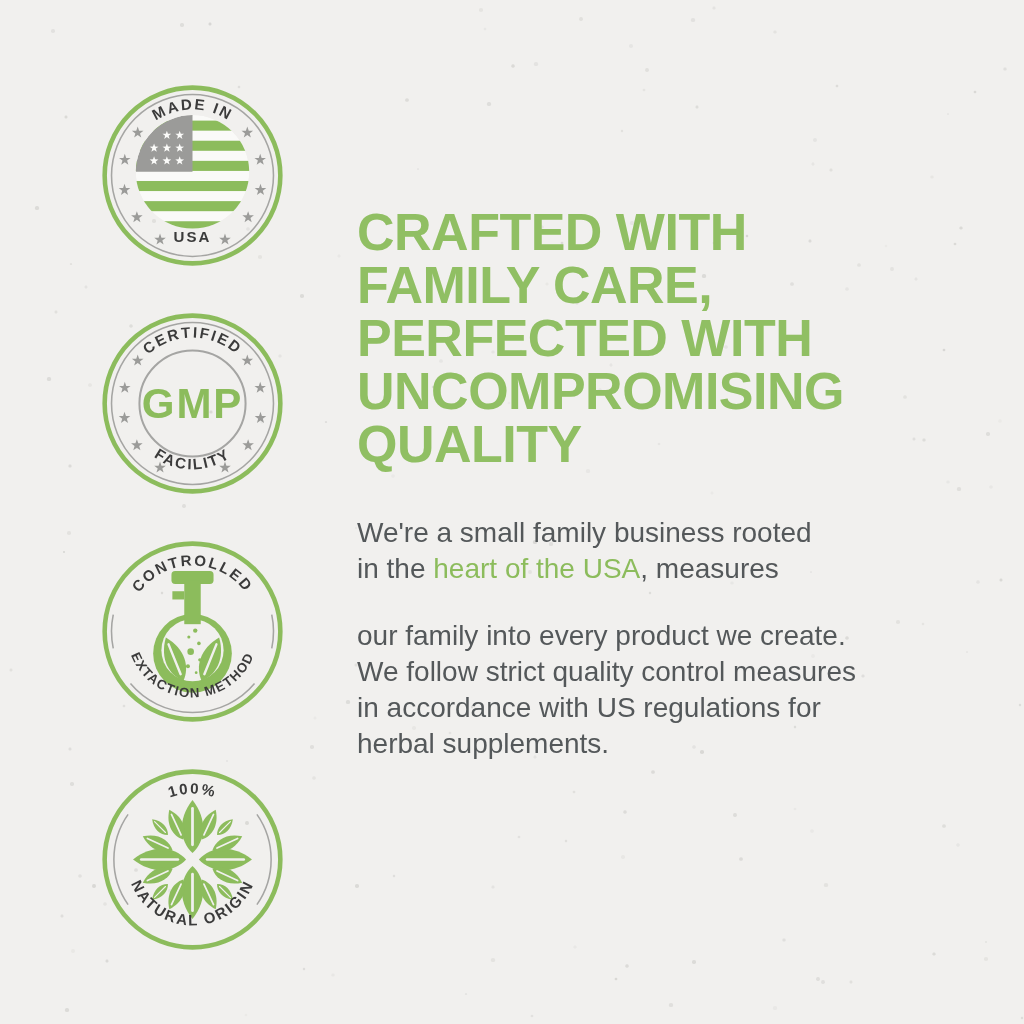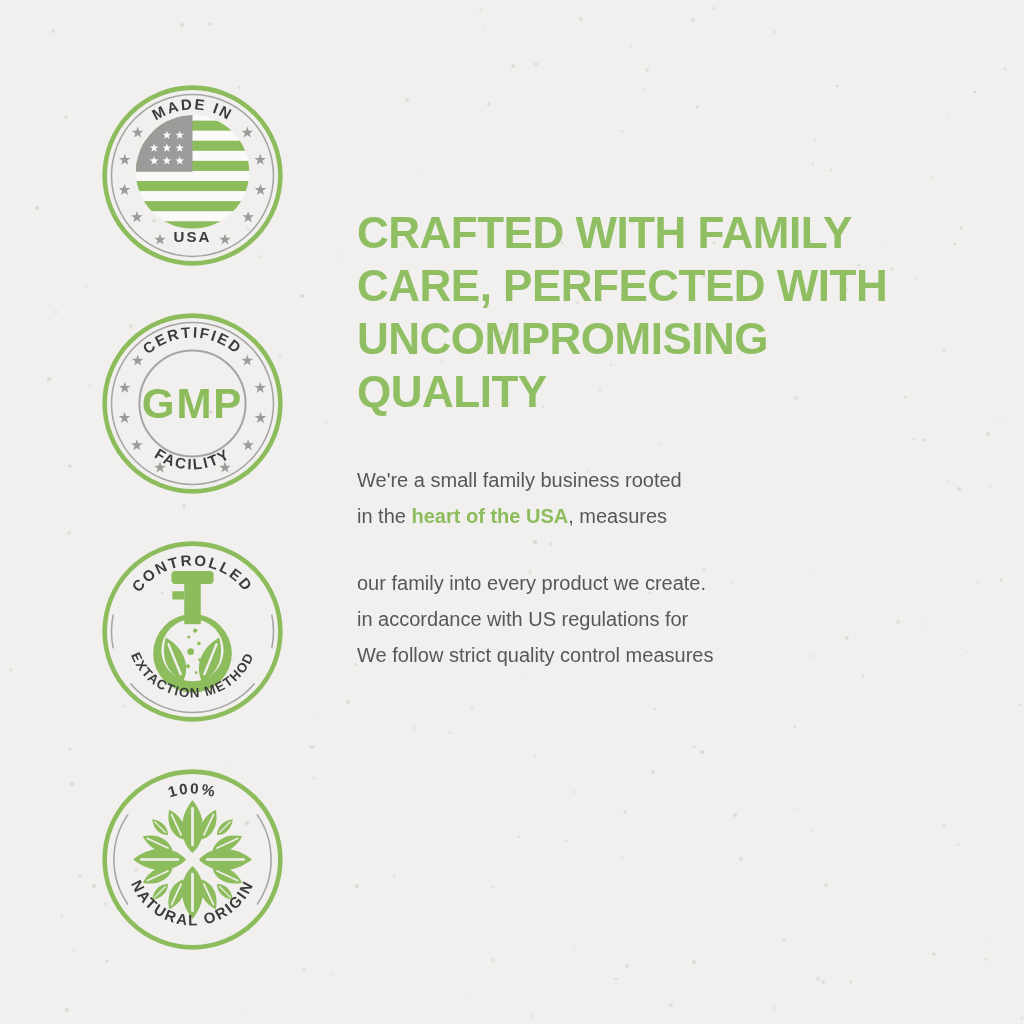--- a/index.html
+++ b/index.html
@@ -27,28 +27,28 @@
   .vein{fill:none;stroke:var(--background,#f1f0ee);stroke-width:3;stroke-linecap:round;}
   .btxt{fill:var(--badge-text,#3b3b3b);font-family:"Liberation Sans",sans-serif;
         font-weight:bold;font-size:16.5px;letter-spacing:2.2px;}
   .btxt-sm{font-size:14.5px;letter-spacing:1.5px;}
   .gmp{fill:var(--accent,#8cbc5c);font-family:"Liberation Sans",sans-serif;
        font-weight:bold;font-size:46px;letter-spacing:2px;}
 
   
   .content{position:absolute;left:357px;top:206px;width:575px;}
   .headline{
-    margin:0;font-size:44px;line-height:53px;font-weight:bold;
+    margin:0;font-size:52px;line-height:53px;font-weight:bold;
     letter-spacing:-0.5px;color:var(--accent-heading,#90bf63);
   }
-  .para{margin:0;font-size:20px;line-height:36px;color:var(--body-text,#54585a);}
+  .para{margin:0;font-size:28px;line-height:36px;color:var(--body-text,#54585a);}
   .para-1{margin-top:44px;}
   .para-2{margin-top:31px;}
   .line{display:block;}
-  .hl{font-weight:bold;color:var(--accent,#8cbc5c);}
+  .hl{font-weight:normal;color:var(--accent,#8cbc5c);}
 </style>
 </head>
 <body>
 
 <div class="page">
   <div class="speck" id="speckles" style="box-shadow: rgba(95, 95, 88, 0.106) 55px 311px 0px 0.4px, rgba(95, 95, 88, 0.133) 696px 106px 0px 0.4px, rgba(95, 95, 88, 0.063) 731px 582px 0px 0.6px, rgba(95, 95, 88, 0.16) 93px 885px 0px 0.9px, rgba(95, 95, 88, 0.11) 550px 543px 0px 1.1px, rgba(95, 95, 88, 0.11) 913px 438px 0px 0.4px, rgba(95, 95, 88, 0.07) 931px 176px 0px 0.6px, rgba(95, 95, 88, 0.12) 654px 708px 0px 0.2px, rgba(95, 95, 88, 0.125) 181px 24px 0px 1px, rgba(95, 95, 88, 0.063) 417px 168px 0px 0.1px, rgba(95, 95, 88, 0.15) 954px 243px 0px 0.3px, rgba(95, 95, 88, 0.133) 734px 814px 0px 0.9px, rgba(95, 95, 88, 0.1) 520px 350px 0px 0.2px, rgba(95, 95, 88, 0.137) 48px 378px 0px 1.1px, rgba(95, 95, 88, 0.114) 311px 746px 0px 1px, rgba(95, 95, 88, 0.114) 1004px 68px 0px 0.6px, rgba(95, 95, 88, 0.082) 985px 958px 0px 1px, rgba(95, 95, 88, 0.145) 301px 295px 0px 1px, rgba(95, 95, 88, 0.14) 703px 275px 0px 1.1px, rgba(95, 95, 88, 0.125) 488px 103px 0px 1.1px, rgba(95, 95, 88, 0.17) 136px 446px 0px 0.5px, rgba(95, 95, 88, 0.153) 246px 822px 0px 0.9px, rgba(95, 95, 88, 0.04) 999px 420px 0px 0.8px, rgba(95, 95, 88, 0.106) 830px 169px 0px 0.5px, rgba(95, 95, 88, 0.063) 947px 481px 0px 0.6px, rgba(95, 95, 88, 0.153) 210px 411px 0px 0.5px, rgba(95, 95, 88, 0.094) 68px 532px 0px 1px, rgba(95, 95, 88, 0.118) 69px 748px 0px 0.4px, rgba(95, 95, 88, 0.1) 10px 669px 0px 0.4px, rgba(95, 95, 88, 0.082) 725px 346px 0px 0.7px, rgba(95, 95, 88, 0.094) 904px 396px 0px 0.8px, rgba(95, 95, 88, 0.055) 966px 651px 0px 0.1px, rgba(95, 95, 88, 0.114) 565px 840px 0px 0.2px, rgba(95, 95, 88, 0.075) 226px 760px 0px 0px, rgba(95, 95, 88, 0.145) 933px 953px 0px 0.6px, rgba(95, 95, 88, 0.063) 484px 28px 0px 0.3px, rgba(95, 95, 88, 0.086) 247px 228px 0px 0.7px, rgba(95, 95, 88, 0.08) 814px 139px 0px 0.9px, rgba(95, 95, 88, 0.17) 209px 23px 0px 0.4px, rgba(95, 95, 88, 0.082) 985px 941px 0px 0px, rgba(95, 95, 88, 0.145) 197px 221px 0px 0.8px, rgba(95, 95, 88, 0.082) 643px 89px 0px 0.3px, rgba(95, 95, 88, 0.082) 541px 226px 0px 0.6px, rgba(95, 95, 88, 0.075) 846px 288px 0px 0.7px, rgba(95, 95, 88, 0.06) 523px 677px 0px 0px, rgba(95, 95, 88, 0.086) 713px 7px 0px 0.5px, rgba(95, 95, 88, 0.082) 104px 903px 0px 0.7px, rgba(95, 95, 88, 0.17) 746px 235px 0px 0.2px, rgba(95, 95, 88, 0.047) 811px 830px 0px 0.8px, rgba(95, 95, 88, 0.075) 658px 443px 0px 0.2px, rgba(95, 95, 88, 0.145) 136px 654px 0px 1px, rgba(95, 95, 88, 0.14) 626px 965px 0px 0.7px, rgba(95, 95, 88, 0.13) 1019px 704px 0px 0.2px, rgba(95, 95, 88, 0.06) 332px 974px 0px 0.6px, rgba(95, 95, 88, 0.118) 576px 302px 0px 0.5px, rgba(95, 95, 88, 0.05) 355px 527px 0px 0.1px, rgba(95, 95, 88, 0.118) 183px 505px 0px 0.9px, rgba(95, 95, 88, 0.133) 703px 569px 0px 0.8px, rgba(95, 95, 88, 0.098) 52px 30px 0px 1px, rgba(95, 95, 88, 0.145) 809px 240px 0px 0.4px, rgba(95, 95, 88, 0.05) 72px 950px 0px 0.9px, rgba(95, 95, 88, 0.16) 534px 541px 0px 1.1px, rgba(95, 95, 88, 0.098) 692px 19px 0px 1.1px, rgba(95, 95, 88, 0.145) 36px 207px 0px 1.1px, rgba(95, 95, 88, 0.114) 791px 283px 0px 0.8px, rgba(95, 95, 88, 0.09) 774px 31px 0px 0.6px, rgba(95, 95, 88, 0.14) 693px 961px 0px 1px, rgba(95, 95, 88, 0.075) 812px 163px 0px 0.4px, rgba(95, 95, 88, 0.067) 957px 844px 0px 0.7px, rgba(95, 95, 88, 0.125) 987px 433px 0px 1px, rgba(95, 95, 88, 0.063) 810px 571px 0px 0.1px, rgba(95, 95, 88, 0.114) 123px 705px 0px 0.3px, rgba(95, 95, 88, 0.082) 313px 777px 0px 0.7px, rgba(95, 95, 88, 0.125) 303px 968px 0px 0.2px, rgba(95, 95, 88, 0.114) 958px 488px 0px 1.1px, rgba(95, 95, 88, 0.15) 106px 960px 0px 0.4px, rgba(95, 95, 88, 0.043) 314px 717px 0px 0.4px, rgba(95, 95, 88, 0.12) 393px 875px 0px 0.2px, rgba(95, 95, 88, 0.055) 587px 470px 0px 1.1px, rgba(95, 95, 88, 0.047) 338px 255px 0px 0.5px, rgba(95, 95, 88, 0.082) 480px 9px 0px 1px, rgba(95, 95, 88, 0.043) 711px 492px 0px 0.4px, rgba(95, 95, 88, 0.07) 89px 384px 0px 0.8px, rgba(95, 95, 88, 0.075) 492px 351px 0px 0.6px, rgba(95, 95, 88, 0.145) 713px 242px 0px 0.3px, rgba(95, 95, 88, 0.086) 449px 732px 0px 0.3px, rgba(95, 95, 88, 0.067) 440px 360px 0px 0.8px, rgba(95, 95, 88, 0.094) 858px 264px 0px 0.8px, rgba(95, 95, 88, 0.06) 413px 727px 0px 1px, rgba(95, 95, 88, 0.106) 573px 791px 0px 0.3px, rgba(95, 95, 88, 0.047) 574px 946px 0px 0.6px, rgba(95, 95, 88, 0.1) 621px 130px 0px 0.2px, rgba(95, 95, 88, 0.118) 862px 675px 0px 0.5px, rgba(95, 95, 88, 0.09) 492px 959px 0px 1.1px, rgba(95, 95, 88, 0.133) 1021px 1017px 0px 0.2px, rgba(95, 95, 88, 0.106) 850px 981px 0px 0.4px, rgba(95, 95, 88, 0.118) 817px 978px 0px 0.9px, rgba(95, 95, 88, 0.15) 561px 242px 0px 0.3px, rgba(95, 95, 88, 0.098) 518px 836px 0px 0.3px, rgba(95, 95, 88, 0.086) 693px 746px 0px 0.7px, rgba(95, 95, 88, 0.08) 915px 278px 0px 0.4px, rgba(95, 95, 88, 0.094) 70px 263px 0px 0.1px, rgba(95, 95, 88, 0.15) 356px 885px 0px 1px, rgba(95, 95, 88, 0.153) 65px 116px 0px 0.4px, rgba(95, 95, 88, 0.15) 512px 65px 0px 0.7px, rgba(95, 95, 88, 0.043) 812px 655px 0px 0.9px, rgba(95, 95, 88, 0.157) 1000px 579px 0px 0.4px, rgba(95, 95, 88, 0.11) 783px 939px 0px 0.6px, rgba(95, 95, 88, 0.082) 922px 623px 0px 0.2px, rgba(95, 95, 88, 0.04) 245px 1014px 0px 0.3px, rgba(95, 95, 88, 0.12) 61px 915px 0px 0.4px, rgba(95, 95, 88, 0.094) 825px 884px 0px 1.1px, rgba(95, 95, 88, 0.106) 646px 69px 0px 0.9px, rgba(95, 95, 88, 0.086) 492px 886px 0px 0.5px, rgba(95, 95, 88, 0.043) 392px 475px 0px 0.8px, rgba(95, 95, 88, 0.055) 261px 421px 0px 0.6px, rgba(95, 95, 88, 0.106) 355px 664px 0px 0.4px, rgba(95, 95, 88, 0.043) 535px 337px 0px 0.1px, rgba(95, 95, 88, 0.106) 580px 18px 0px 0.9px, rgba(95, 95, 88, 0.08) 279px 355px 0px 0.5px, rgba(95, 95, 88, 0.14) 471px 706px 0px 0.2px, rgba(95, 95, 88, 0.133) 347px 701px 0px 1.1px, rgba(95, 95, 88, 0.125) 943px 825px 0px 0.8px, rgba(95, 95, 88, 0.08) 534px 756px 0px 0.4px, rgba(95, 95, 88, 0.145) 652px 771px 0px 0.8px, rgba(95, 95, 88, 0.137) 836px 85px 0px 0.3px, rgba(95, 95, 88, 0.047) 774px 1007px 0px 1.1px, rgba(95, 95, 88, 0.125) 130px 325px 0px 0.7px, rgba(95, 95, 88, 0.09) 529px 571px 0px 0.9px, rgba(95, 95, 88, 0.165) 615px 978px 0px 0.3px, rgba(95, 95, 88, 0.16) 63px 551px 0px 0px, rgba(95, 95, 88, 0.12) 238px 86px 0px 0.3px, rgba(95, 95, 88, 0.118) 135px 869px 0px 0.8px, rgba(95, 95, 88, 0.137) 406px 99px 0px 0.8px, rgba(95, 95, 88, 0.1) 79px 875px 0px 0.7px, rgba(95, 95, 88, 0.11) 822px 981px 0px 0.9px, rgba(95, 95, 88, 0.08) 465px 993px 0px 0.1px, rgba(95, 95, 88, 0.06) 622px 856px 0px 1px, rgba(95, 95, 88, 0.075) 631px 222px 0px 1.1px, rgba(95, 95, 88, 0.11) 325px 421px 0px 0.1px, rgba(95, 95, 88, 0.133) 432px 386px 0px 0.2px, rgba(95, 95, 88, 0.145) 740px 858px 0px 0.8px, rgba(95, 95, 88, 0.098) 531px 1015px 0px 0.3px, rgba(95, 95, 88, 0.055) 990px 486px 0px 0.7px, rgba(95, 95, 88, 0.098) 501px 332px 0px 0.9px, rgba(95, 95, 88, 0.13) 923px 439px 0px 0.6px, rgba(95, 95, 88, 0.114) 670px 1004px 0px 1.1px, rgba(95, 95, 88, 0.14) 161px 592px 0px 0.2px, rgba(95, 95, 88, 0.067) 599px 389px 0px 0.7px, rgba(95, 95, 88, 0.055) 947px 113px 0px 0.1px, rgba(95, 95, 88, 0.086) 85px 286px 0px 0.4px, rgba(95, 95, 88, 0.04) 885px 245px 0px 0.2px, rgba(95, 95, 88, 0.1) 542px 406px 0px 0.1px, rgba(95, 95, 88, 0.047) 794px 808px 0px 0.3px, rgba(95, 95, 88, 0.08) 977px 581px 0px 0.7px, rgba(95, 95, 88, 0.14) 69px 465px 0px 0.5px, rgba(95, 95, 88, 0.075) 169px 890px 0px 0.9px, rgba(95, 95, 88, 0.04) 508px 402px 0px 0.3px, rgba(95, 95, 88, 0.16) 701px 751px 0px 1px, rgba(95, 95, 88, 0.17) 230px 182px 0px 0.7px, rgba(95, 95, 88, 0.075) 630px 45px 0px 0.9px, rgba(95, 95, 88, 0.17) 943px 349px 0px 0.3px, rgba(95, 95, 88, 0.137) 794px 726px 0px 0.2px, rgba(95, 95, 88, 0.106) 153px 220px 0px 1px, rgba(95, 95, 88, 0.145) 66px 1009px 0px 1.1px, rgba(95, 95, 88, 0.157) 974px 91px 0px 0.3px, rgba(95, 95, 88, 0.125) 71px 783px 0px 1px, rgba(95, 95, 88, 0.17) 165px 660px 0px 0.1px, rgba(95, 95, 88, 0.09) 891px 268px 0px 0.9px, rgba(95, 95, 88, 0.118) 795px 397px 0px 0.7px, rgba(95, 95, 88, 0.075) 610px 364px 0px 0.4px, rgba(95, 95, 88, 0.086) 535px 63px 0px 1.1px, rgba(95, 95, 88, 0.133) 649px 592px 0px 0.2px, rgba(95, 95, 88, 0.094) 897px 621px 0px 1px, rgba(95, 95, 88, 0.05) 546px 283px 0px 0.5px, rgba(95, 95, 88, 0.15) 960px 227px 0px 0.6px, rgba(95, 95, 88, 0.137) 624px 811px 0px 0.7px, rgba(95, 95, 88, 0.082) 259px 256px 0px 1px, rgba(95, 95, 88, 0.145) 846px 637px 0px 0.7px, rgba(95, 95, 88, 0.043) 105px 621px 0px 1px;"></div>
 
   <div class="badges">
 
     <svg class="badge" viewBox="0 0 200 200">
@@ -194,17 +194,18 @@
   <div class="content">
     <h1 class="headline">CRAFTED WITH FAMILY CARE, PERFECTED WITH UNCOMPROMISING QUALITY</h1>
 
     <p class="para para-1">
       <span class="line"><span>We're a small family business rooted</span><span class="hl"></span><span></span></span>
       <span class="line"><span>in the </span><span class="hl">heart of the USA</span><span>, measures</span></span>
     </p>
 
     <p class="para para-2">
       <span class="line"><span>our family into every product we create.</span><span class="hl"></span><span></span></span>
+      <span class="line"><span>We follow strict quality control measures</span><span class="hl"></span><span></span></span>
       <span class="line"><span>in accordance with US regulations for</span><span class="hl"></span><span></span></span>
-      <span class="line"><span>We follow strict quality control measures</span><span class="hl"></span><span></span></span>
+      <span class="line"><span>herbal supplements.</span><span class="hl"></span><span></span></span>
     </p>
   </div>
 </div>
 
 </body></html>

